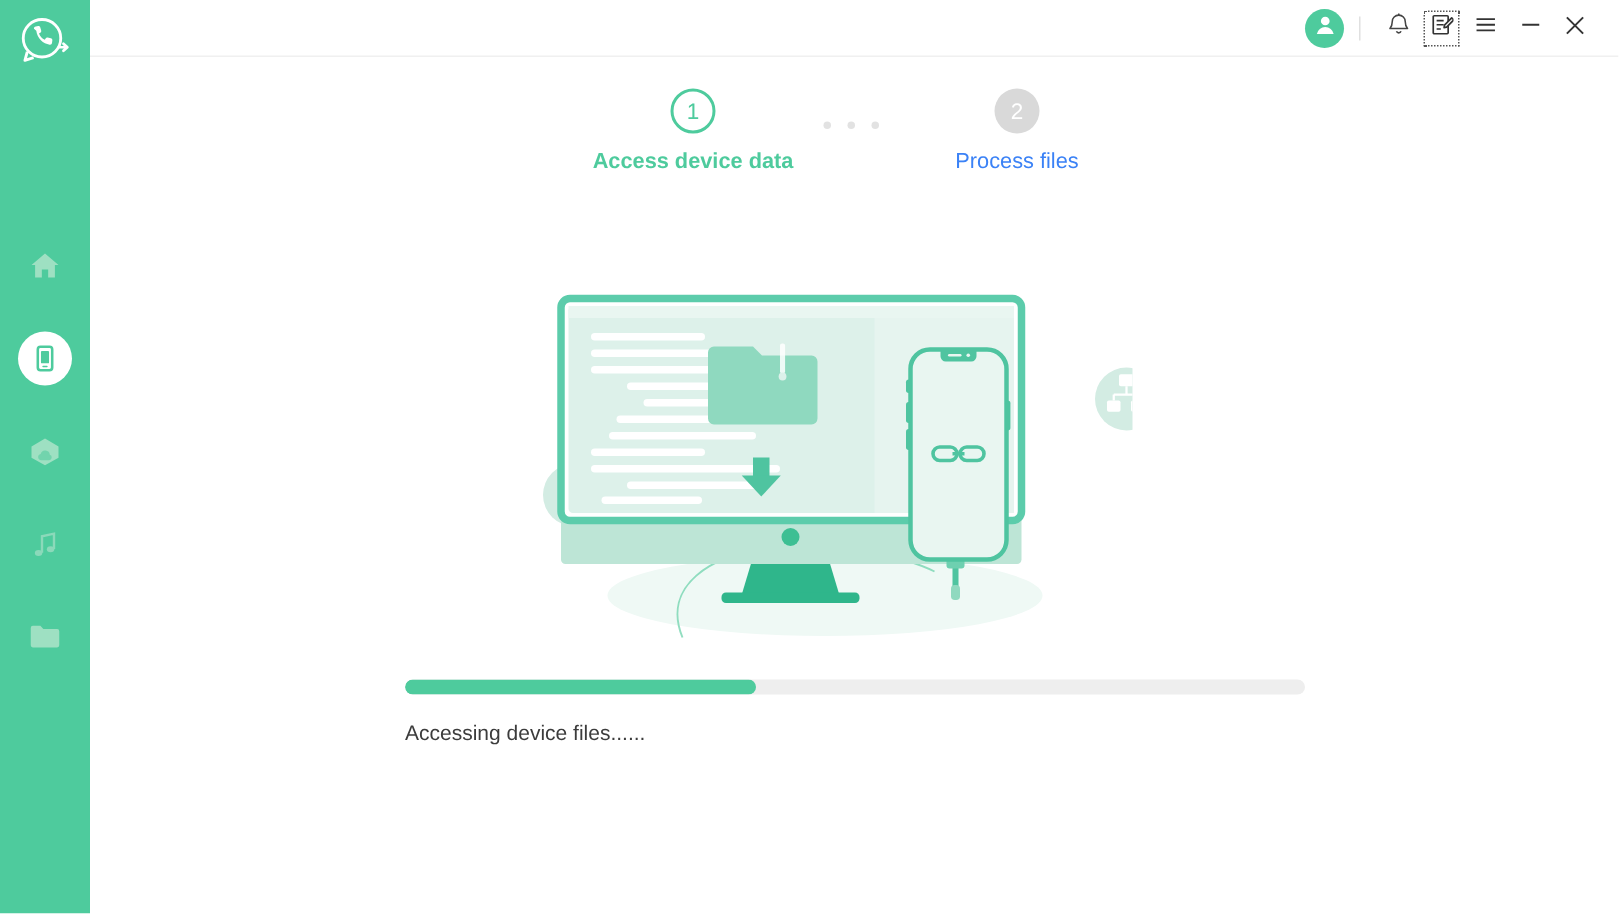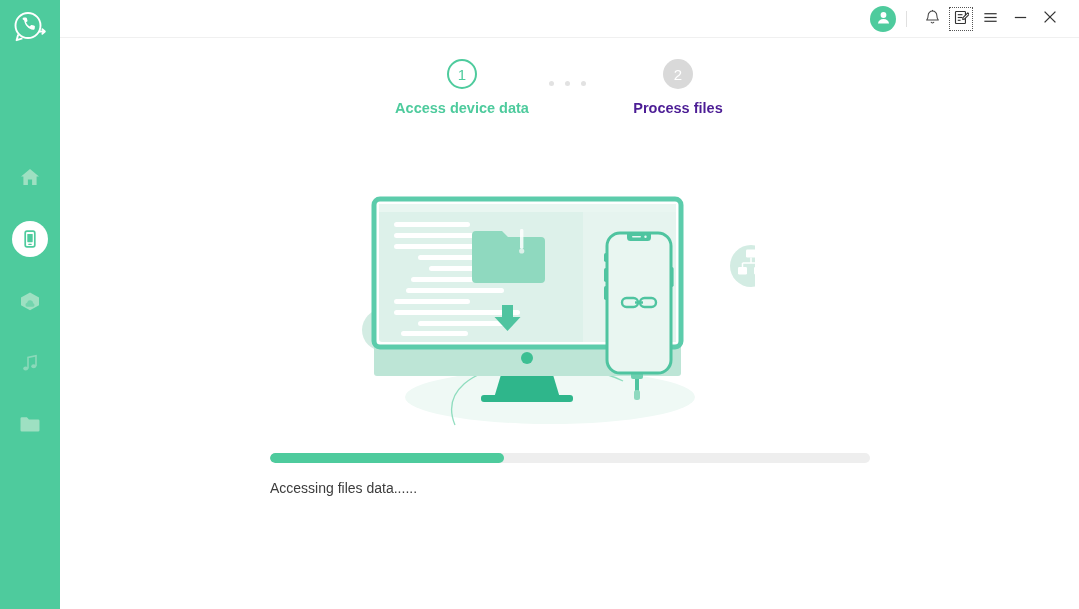--- a/index.html
+++ b/index.html
@@ -96,21 +96,21 @@
     color: #4ECB9D;
     background: #ffffff;
     font-weight: normal;
   }
   .step-circle.pending {
     background: #d9d9d9;
     color: #ffffff;
   }
   .step-label { margin-top: 11px; font-size: 14.5px; text-align: right; }
   .step-label.current { color: #4ECB9D; font-weight: bold; }
-  .step-label.pending { color: #4c1d95; font-weight: bold; }
+  .step-label.pending { color: #3b82f6; }
   #step-dots {
     position: absolute; left: 489px; top: 43px;
     display: flex; gap: 11px;
   }
   .step-dot { width: 5px; height: 5px; border-radius: 50%; background: #e2e2e2; }
 
   
   #illustration {
     position: absolute; left: 355px; top: 185px;
     width: 400px; height: 250px;
@@ -380,16 +380,16 @@
         </g>
       </g>
 
     </svg>
   </div>
 
   <div id="progress-area">
     <div id="progress-track">
       <div id="progress-fill" style="width: 39%;"></div>
     </div>
-    <div id="progress-text">Accessing files data......</div>
+    <div id="progress-text">Accessing device files......</div>
   </div>
 
 </div>
 
 </body></html>

